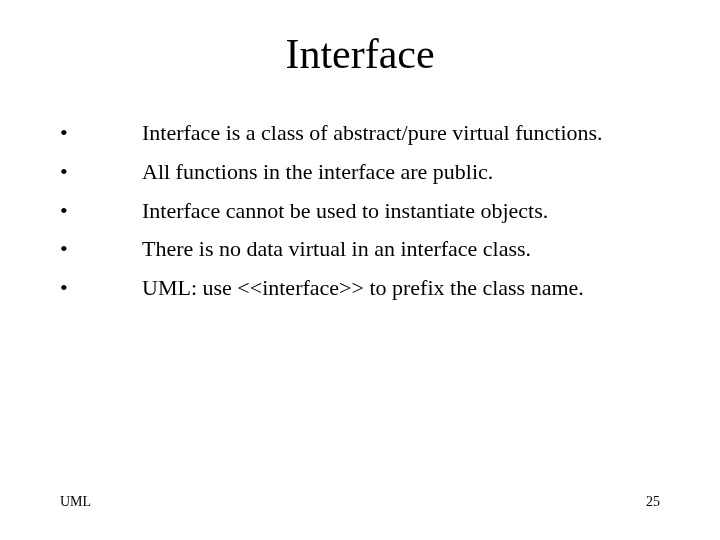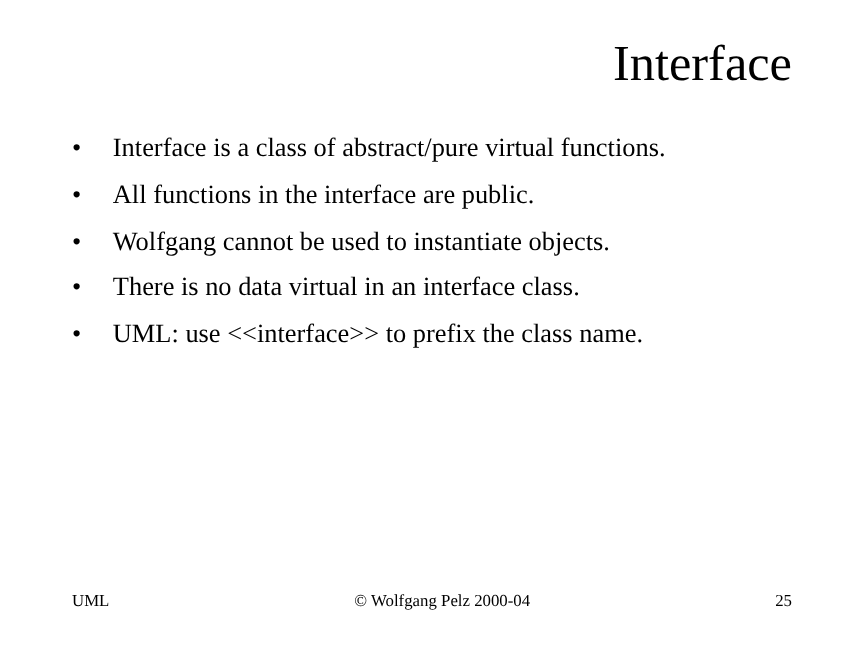--- a/index.html
+++ b/index.html
@@ -22,23 +22,23 @@
       height: 540px;
       background: #ffffff;
       padding: 30px 60px 30px 60px;
       display: flex;
       flex-direction: column;
     }
 
     .slide-title {
       font-size: 42px;
       font-weight: normal;
-      text-align: right;
+      text-align: center;
       color: #000000;
-      margin-bottom: 30px;
+      margin-bottom: 40px;
       font-family: 'Times New Roman', Times, serif;
     }
 
     .bullet-list {
       list-style: none;
       flex: 1;
       display: flex;
       flex-direction: column;
       justify-content: flex-start;
       gap: 0px;
@@ -56,20 +56,21 @@
 
     .bullet-symbol {
       min-width: 28px;
       margin-right: 6px;
       font-size: 22px;
       line-height: 1.4;
     }
 
     .bullet-text {
       flex: 1;
+      margin-left: 48px;
     }
 
     .slide-footer {
       display: flex;
       justify-content: space-between;
       align-items: center;
       border-top: none;
       padding-top: 10px;
       margin-top: auto;
       text-align: right;
@@ -105,31 +106,30 @@
   <li class="bullet-item">
         <span class="bullet-symbol">•</span>
         <span class="bullet-text">Interface is a class of abstract/pure virtual functions.</span>
       </li>
       <li class="bullet-item">
         <span class="bullet-symbol">•</span>
         <span class="bullet-text">All functions in the interface are public.</span>
       </li>
       <li class="bullet-item">
         <span class="bullet-symbol">•</span>
-        <span class="bullet-text">Wolfgang cannot be used to instantiate objects.</span>
+        <span class="bullet-text">Interface cannot be used to instantiate objects.</span>
       </li>
       <li class="bullet-item">
         <span class="bullet-symbol">•</span>
         <span class="bullet-text">There is no data virtual in an interface class.</span>
       </li>
       <li class="bullet-item">
         <span class="bullet-symbol">•</span>
         <span class="bullet-text">UML: use &lt;&lt;interface&gt;&gt; to prefix the class name.</span>
       </li>
     </ul>
 
   <div class="slide-footer">
     <span class="footer-left">UML</span>
-    <span class="footer-center">© Wolfgang Pelz 2000-04</span>
     <span class="footer-right">25</span>
   </div>
 
 </div>
 
 </body></html>

